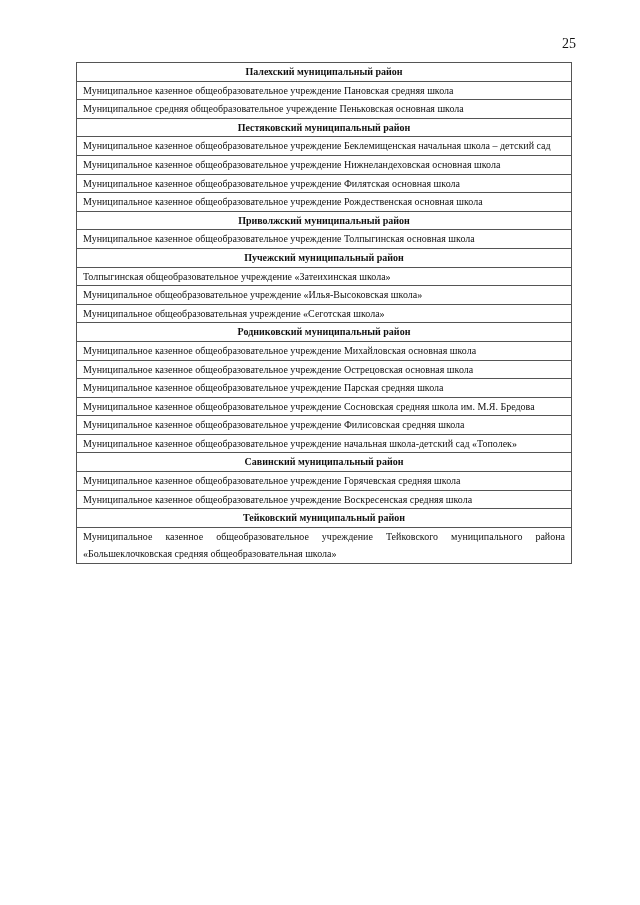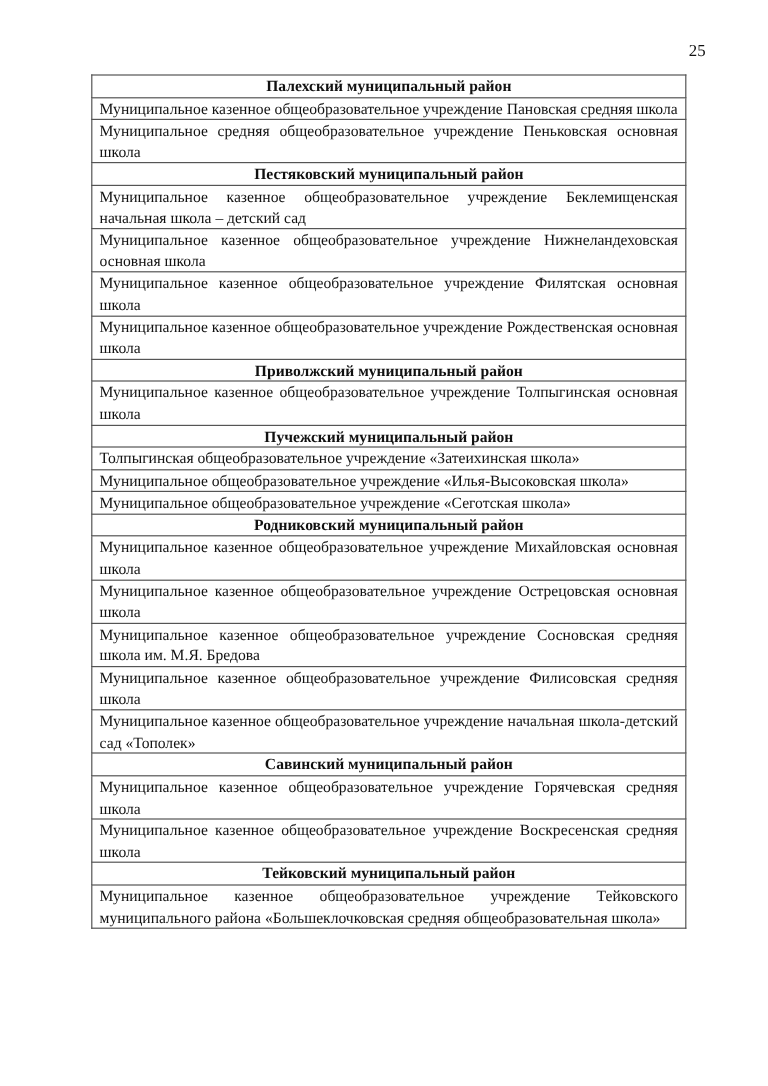--- a/index.html
+++ b/index.html
@@ -2,33 +2,33 @@
 <html><head>
 <meta charset="utf-8">
 <style>
   html, body { margin: 0; padding: 0; background: #ffffff; }
   body {
     width: 640px; height: 905px; position: relative; overflow: hidden;
     font-family: "Liberation Serif", "DejaVu Serif", serif;
     color: #111;
   }
   .page-number {
-    position: absolute; top: 36px; right: 52px;
+    position: absolute; top: 36px; right: 64px;
     font-size: 14px; line-height: 16px;
   }
   table.schools {
     position: absolute; left: 76px; top: 62px;
     width: 496px;
     border-collapse: collapse;
     table-layout: fixed;
   }
   table.schools td {
     border: 1px solid #555;
     padding: 0 6px 0 6px;
-    font-size: 13px;
+    font-size: 10px;
     line-height: 17.6px;
     vertical-align: top;
   }
   td.district {
     text-align: center;
     font-weight: bold;
   }
   td.school {
     text-align: justify;
     text-align-last: left;
@@ -77,31 +77,34 @@
     <tr>
         <td class="district">Пучежский муниципальный район</td>
       </tr>
     <tr>
         <td class="school">Толпыгинская общеобразовательное учреждение «Затеихинская школа»</td>
       </tr>
     <tr>
         <td class="school">Муниципальное общеобразовательное учреждение «Илья-Высоковская школа»</td>
       </tr>
     <tr>
-        <td class="school">Муниципальное общеобразовательное учреждение «Сеготская школа»</td>
+        <td class="school">Муниципальное общеобразовательная учреждение «Сеготская школа»</td>
       </tr>
 
     <tr>
         <td class="district">Родниковский муниципальный район</td>
       </tr>
     <tr>
         <td class="school">Муниципальное казенное общеобразовательное учреждение Михайловская основная школа</td>
       </tr>
     <tr>
         <td class="school">Муниципальное казенное общеобразовательное учреждение Острецовская основная школа</td>
+      </tr>
+    <tr>
+        <td class="school">Муниципальное казенное общеобразовательное учреждение Парская средняя школа</td>
       </tr>
     <tr>
         <td class="school">Муниципальное казенное общеобразовательное учреждение Сосновская средняя школа им. М.Я. Бредова</td>
       </tr>
     <tr>
         <td class="school">Муниципальное казенное общеобразовательное учреждение Филисовская средняя школа</td>
       </tr>
     <tr>
         <td class="school">Муниципальное казенное общеобразовательное учреждение начальная школа-детский сад «Тополек»</td>
       </tr>

